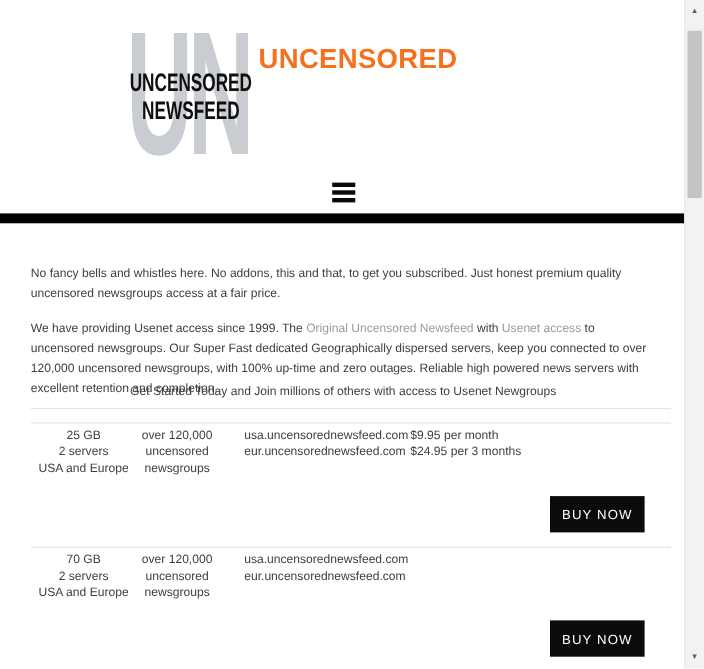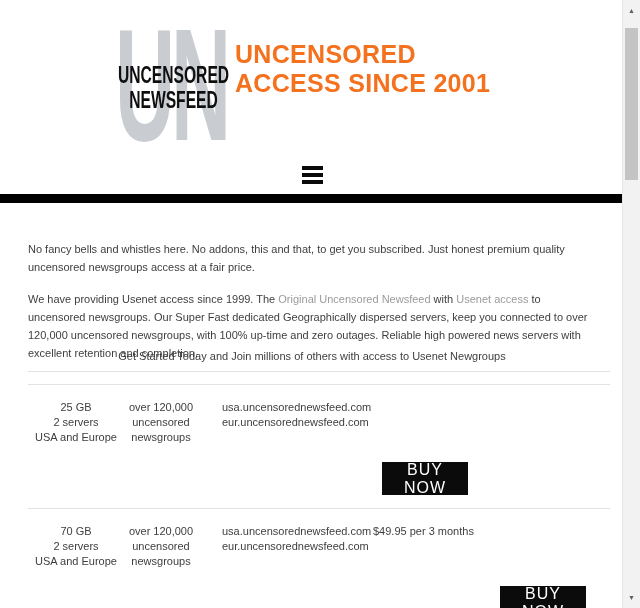--- a/index.html
+++ b/index.html
@@ -29,43 +29,42 @@
 
   
   .copy{position:absolute;left:28px;top:240px;width:568px;color:#3e3e3e;font-size:11px;}
   .copy p{margin:0 0 14px 0;line-height:18px;}
   .copy a{color:#9b9b9b;text-decoration:none;cursor:pointer;margin-top:42px;}
   .cta-line{position:absolute;left:28px;top:348px;width:568px;text-align:center;font-size:11px;color:#3e3e3e;line-height:16px;}
 
   
   .hr-line{position:absolute;left:28px;top:371px;width:582px;height:0;border-top:1px solid #e3e3e3;}
   .plans{position:absolute;left:28px;top:384px;width:582px;}
-  .plan-row{display:grid;grid-template-columns:96px 74px 164px 130px 1fr;border-top:1px solid #e3e3e3;padding:15px 0 13px 0;color:#3e3e3e;font-size:11px;line-height:15px;}
+  .plan-row{display:grid;grid-template-columns:96px 74px 164px 130px 1fr;border-top:1px solid #e3e3e3;padding:4px 0 13px 0;color:#3e3e3e;font-size:11px;line-height:15px;}
   .cell-c{text-align:center;}
   .cell-hosts{padding-left:24px;}
   .cell-prices{padding-left:11px;}
   .cell-buy{display:flex;justify-content:flex-end;align-items:flex-start;}
-  .buy-btn{margin-top:62px;margin-right:24px;width:86px;height:33px;background:#0b0b0b;color:#fff;border:none;font-family:"Liberation Sans", sans-serif;font-size:16px;letter-spacing:1px;cursor:pointer;display:flex;align-items:center;justify-content:center;}
+  .buy-btn{margin-top:62px;margin-right:24px;width:86px;height:33px;background:#0b0b0b;color:#fff;border:none;font-family:"Liberation Sans", sans-serif;font-size:12px;letter-spacing:1px;cursor:pointer;display:flex;align-items:center;justify-content:center;}
 </style>
 </head>
 <body>
 
 <div class="page">
 
   <div class="header">
     <div class="logo">
       <div class="logo-monogram">UN</div>
       <div class="logo-name">
         <div>UNCENSORED</div>
         <div>NEWSFEED</div>
       </div>
     </div>
     <h1 class="site-title" style="margin:0;">
       <span>UNCENSORED</span>
-      <span>ACCESS SINCE 2001</span>
     </h1>
     <div class="menu-btn">
       <div class="bar"></div>
       <div class="bar"></div>
       <div class="bar"></div>
     </div>
   </div>
 
   <div class="black-bar"></div>
 
@@ -88,20 +87,24 @@
       </div>
       <div class="cell-c">
         <div>over 120,000</div>
         <div>uncensored</div>
         <div>newsgroups</div>
       </div>
       <div class="cell-hosts">
         <div>usa.uncensorednewsfeed.com</div>
         <div>eur.uncensorednewsfeed.com</div>
       </div>
+      <div class="cell-prices">
+        <div>$9.95 per month</div>
+        <div>$24.95 per 3 months</div>
+      </div>
       <div class="cell-buy">
         <button class="buy-btn">BUY NOW</button>
       </div>
     </div>
 
     <div class="plan-row">
       <div class="cell-c">
         <div>70 GB</div>
         <div>2 servers</div>
         <div>USA and Europe</div>
@@ -109,21 +112,20 @@
       <div class="cell-c">
         <div>over 120,000</div>
         <div>uncensored</div>
         <div>newsgroups</div>
       </div>
       <div class="cell-hosts">
         <div>usa.uncensorednewsfeed.com</div>
         <div>eur.uncensorednewsfeed.com</div>
       </div>
       <div class="cell-prices">
-        <div>$49.95 per 3 months</div>
       </div>
       <div class="cell-buy">
         <button class="buy-btn">BUY NOW</button>
       </div>
     </div>
 
   </div>
 
   <div class="scrollbar">
     <div class="sb-arrow sb-up">▲</div>

